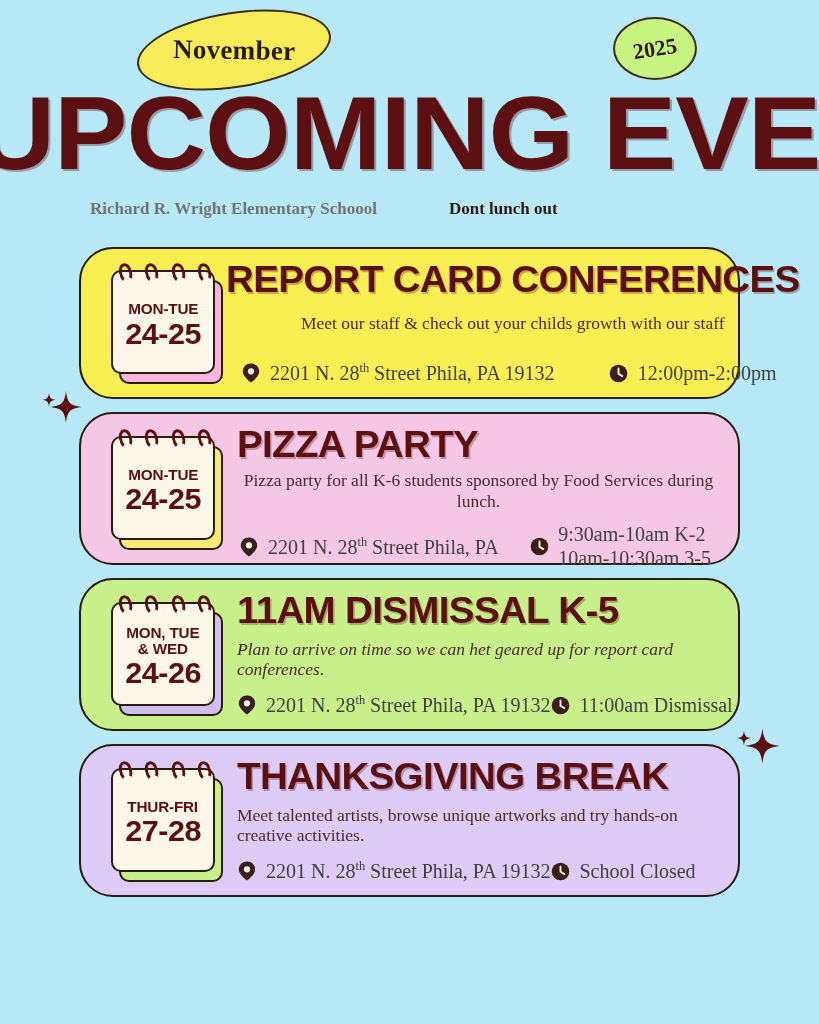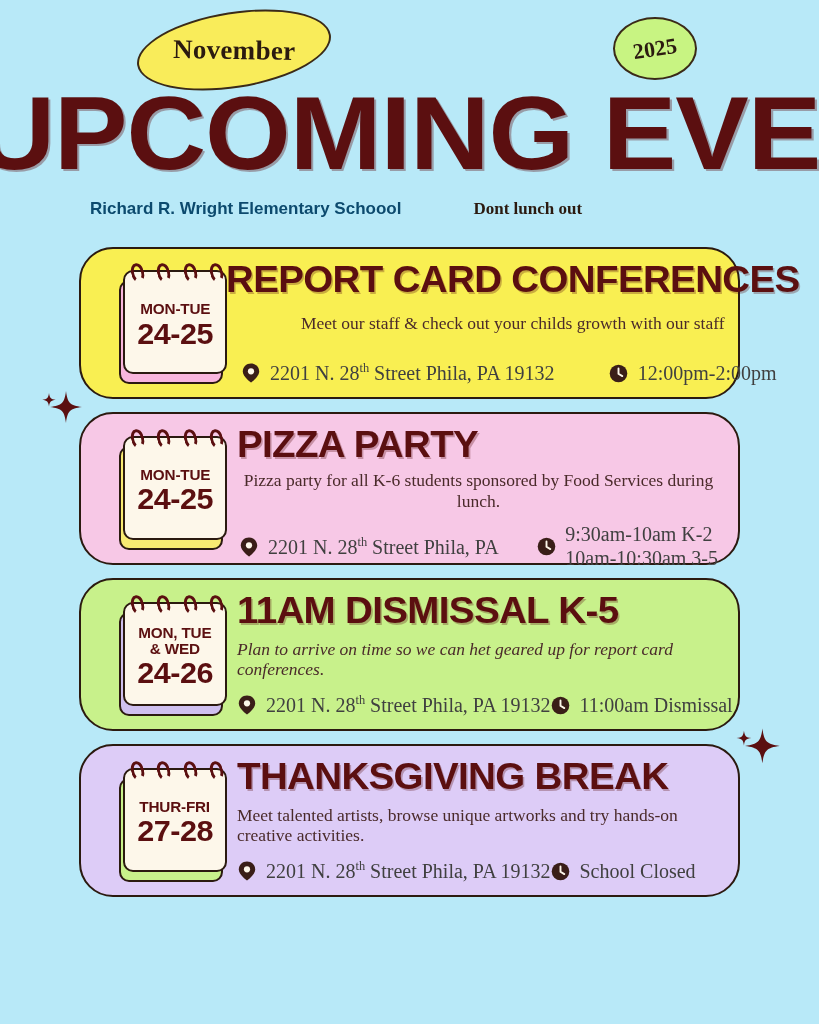--- a/index.html
+++ b/index.html
@@ -84,24 +84,24 @@
   }
 
   .subtitle-row {
     position: absolute;
     left: 90px;
     top: 199px;
     display: flex;
     align-items: baseline;
   }
   .school-name {
-    font-family: Liberation Sans, sans-serif;
+    font-family: Liberation Serif, serif;
     font-weight: bold;
     font-size: 17px;
-    color: #0c4a6e;
+    color: #737373;
     white-space: nowrap;
   }
   .tagline {
     margin-left: 72px;
     font-family: "Liberation Serif", "DejaVu Serif", serif;
     font-weight: bold;
     font-size: 17px;
     color: #2b1a10;
     white-space: nowrap;
   }
@@ -147,21 +147,21 @@
     border: 2.5px solid #2b1a10;
     border-radius: 10px;
   }
   .cal-1 .cal-shadow { background: #f9b6dd; }
   .cal-2 .cal-shadow { background: #f8ea72; }
   .cal-3 .cal-shadow { background: #cfc0ef; }
   .cal-4 .cal-shadow { background: #c8f18b; }
 
   .cal-page {
     position: absolute;
-    left: 20px;
+    left: 8px;
     top: 10px;
     width: 104px;
     height: 104px;
     background: #fdf7ea;
     border: 2.5px solid #2b1a10;
     border-radius: 10px;
     display: flex;
     flex-direction: column;
     align-items: center;
     justify-content: center;
@@ -258,21 +258,21 @@
     display: flex;
     align-items: center;
     font-family: "Liberation Serif", "DejaVu Serif", serif;
     font-size: 20px;
     color: #404040;
     white-space: nowrap;
   }
   .meta-loc { flex: 0 0 auto; }
   .meta-time { margin-left: auto; }
   .card-1 .meta-time { margin-right: 12px; }
-  .card-2 .meta-time { margin-right: 2px; }
+  .card-2 .meta-time { margin-right: 9px; }
   .card-3 .meta-time { margin-right: 4px; }
   .card-4 .meta-time { margin-right: 30px; }
 
   .meta-icon {
     flex: 0 0 auto;
     width: 20px;
     height: 20px;
     margin-right: 9px;
     display: inline-flex;
     align-items: center;

